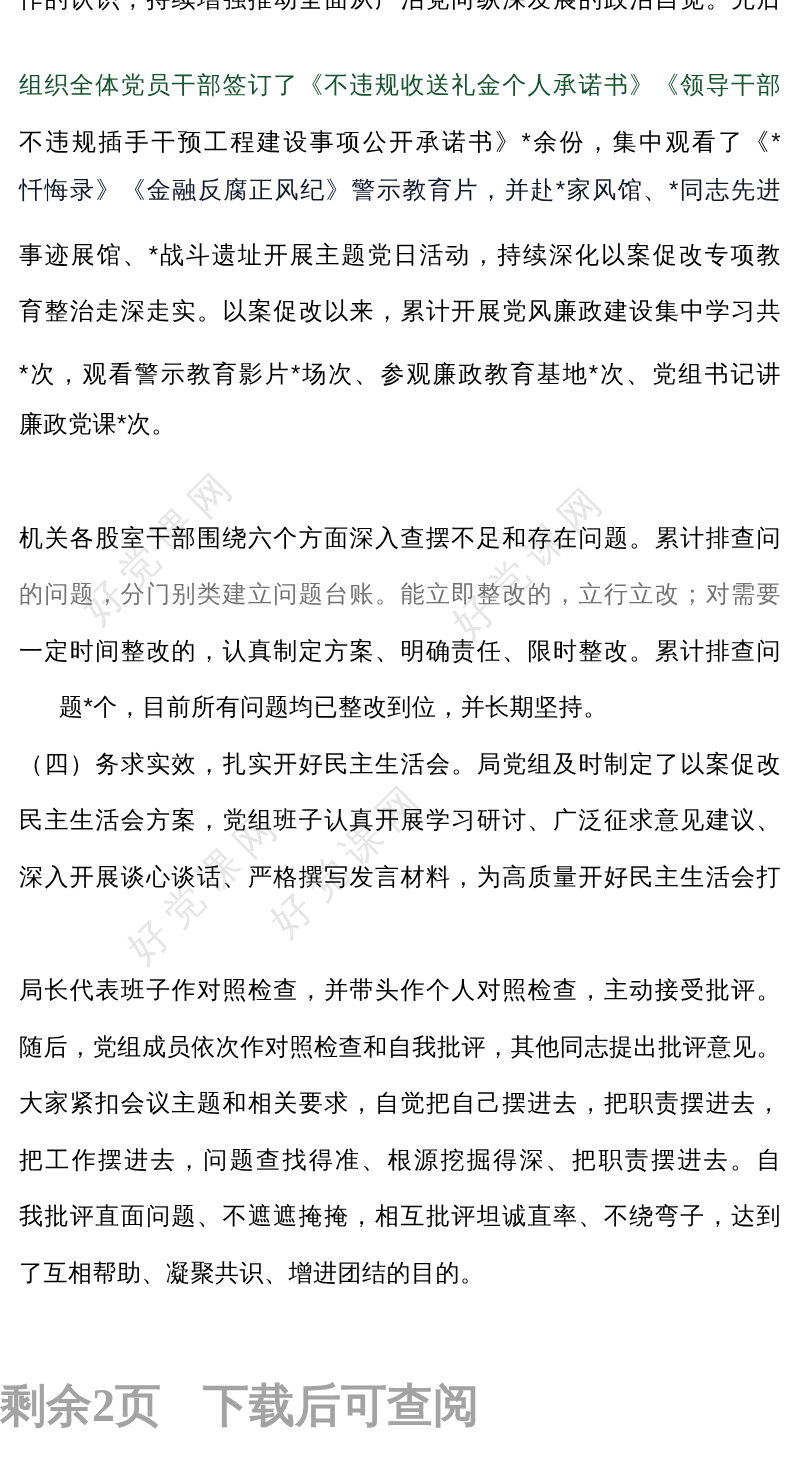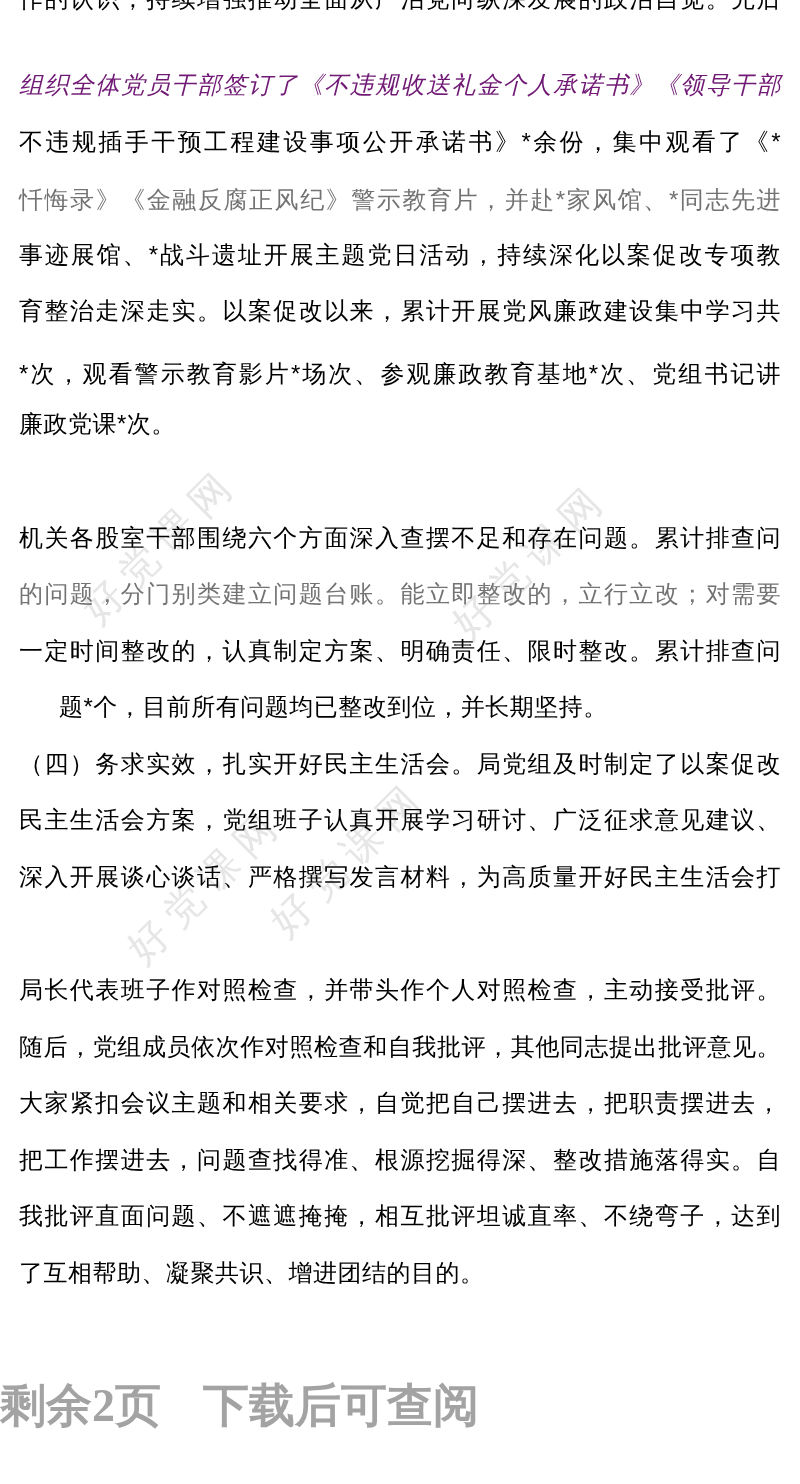--- a/index.html
+++ b/index.html
@@ -69,38 +69,38 @@
 
   <div class="watermark-layer">
       <div class="watermark" style="left: 160px; top: 545px; color: rgb(230, 230, 230);">好党课网</div>
       <div class="watermark" style="left: 530px; top: 560px; color: rgb(230, 230, 230);">好党课网</div>
       <div class="watermark" style="left: 205px; top: 885px; color: rgb(230, 230, 230);">好党课网</div>
       <div class="watermark" style="left: 348px; top: 858px; color: rgb(230, 230, 230);">好党课网</div>
     </div>
 
   <div class="body-text">
       <div class="line fill" style="top: -13px; color: rgb(0, 0, 0);">作的认识，持续增强推动全面从严治党向纵深发展的政治自觉。先后</div>
-      <div class="line fill" style="top: 73px; color: #701a75; font-style: italic;">组织全体党员干部签订了《不违规收送礼金个人承诺书》《领导干部</div>
+      <div class="line fill" style="top: 73px; color: #14532d;">组织全体党员干部签订了《不违规收送礼金个人承诺书》《领导干部</div>
       <div class="line fill" style="top: 129.57px; color: rgb(0, 0, 0);">不违规插手干预工程建设事项公开承诺书》*余份，集中观看了《*</div>
-      <div class="line fill" style="top: 188px; color: #737373;">忏悔录》《金融反腐正风纪》警示教育片，并赴*家风馆、*同志先进</div>
+      <div class="line fill" style="top: 178px; color: #0f172a;">忏悔录》《金融反腐正风纪》警示教育片，并赴*家风馆、*同志先进</div>
       <div class="line fill" style="top: 242.71px; color: rgb(0, 0, 0);">事迹展馆、*战斗遗址开展主题党日活动，持续深化以案促改专项教</div>
       <div class="line fill" style="top: 299.28px; color: rgb(0, 0, 0);">育整治走深走实。以案促改以来，累计开展党风廉政建设集中学习共</div>
       <div class="line fill" style="top: 362px; color: rgb(0, 0, 0);">*次，观看警示教育影片*场次、参观廉政教育基地*次、党组书记讲</div>
       <div class="line" style="top: 412.42px; color: rgb(0, 0, 0);">廉政党课*次。</div>
       <div class="line fill" style="top: 525.56px; color: rgb(0, 0, 0);">机关各股室干部围绕六个方面深入查摆不足和存在问题。累计排查问</div>
       <div class="line fill" style="top: 582.13px; color: #737373;">的问题，分门别类建立问题台账。能立即整改的，立行立改；对需要</div>
       <div class="line fill" style="top: 638.7px; color: rgb(0, 0, 0);">一定时间整改的，认真制定方案、明确责任、限时整改。累计排查问</div>
       <div class="line" style="top: 695.27px; color: rgb(0, 0, 0); margin-left: 40px;">题*个，目前所有问题均已整改到位，并长期坚持。</div>
       <div class="line fill" style="top: 751.84px; color: rgb(0, 0, 0);">（四）务求实效，扎实开好民主生活会。局党组及时制定了以案促改</div>
       <div class="line fill" style="top: 808.41px; color: rgb(0, 0, 0);">民主生活会方案，党组班子认真开展学习研讨、广泛征求意见建议、</div>
       <div class="line fill" style="top: 864.98px; color: rgb(0, 0, 0);">深入开展谈心谈话、严格撰写发言材料，为高质量开好民主生活会打</div>
       <div class="line fill" style="top: 978.12px; color: rgb(0, 0, 0);">局长代表班子作对照检查，并带头作个人对照检查，主动接受批评。</div>
       <div class="line fill" style="top: 1034.69px; color: rgb(0, 0, 0);">随后，党组成员依次作对照检查和自我批评，其他同志提出批评意见。</div>
       <div class="line fill" style="top: 1091.26px; color: rgb(0, 0, 0); font-family: Liberation Serif, serif;">大家紧扣会议主题和相关要求，自觉把自己摆进去，把职责摆进去，</div>
-      <div class="line fill" style="top: 1147.83px; color: rgb(0, 0, 0);">把工作摆进去，问题查找得准、根源挖掘得深、整改措施落得实。自</div>
+      <div class="line fill" style="top: 1147.83px; color: rgb(0, 0, 0);">把工作摆进去，问题查找得准、根源挖掘得深、把职责摆进去。自</div>
       <div class="line fill" style="top: 1204.4px; color: rgb(0, 0, 0);">我批评直面问题、不遮遮掩掩，相互批评坦诚直率、不绕弯子，达到</div>
       <div class="line" style="top: 1260.97px; color: rgb(0, 0, 0);">了互相帮助、凝聚共识、增进团结的目的。</div>
     </div>
 
   <div class="footer" style="color: rgb(163, 163, 163);">
     <span>剩余2页</span><span class="gap"></span><span>下载后可查阅</span>
   </div>
 
 </div>
 

